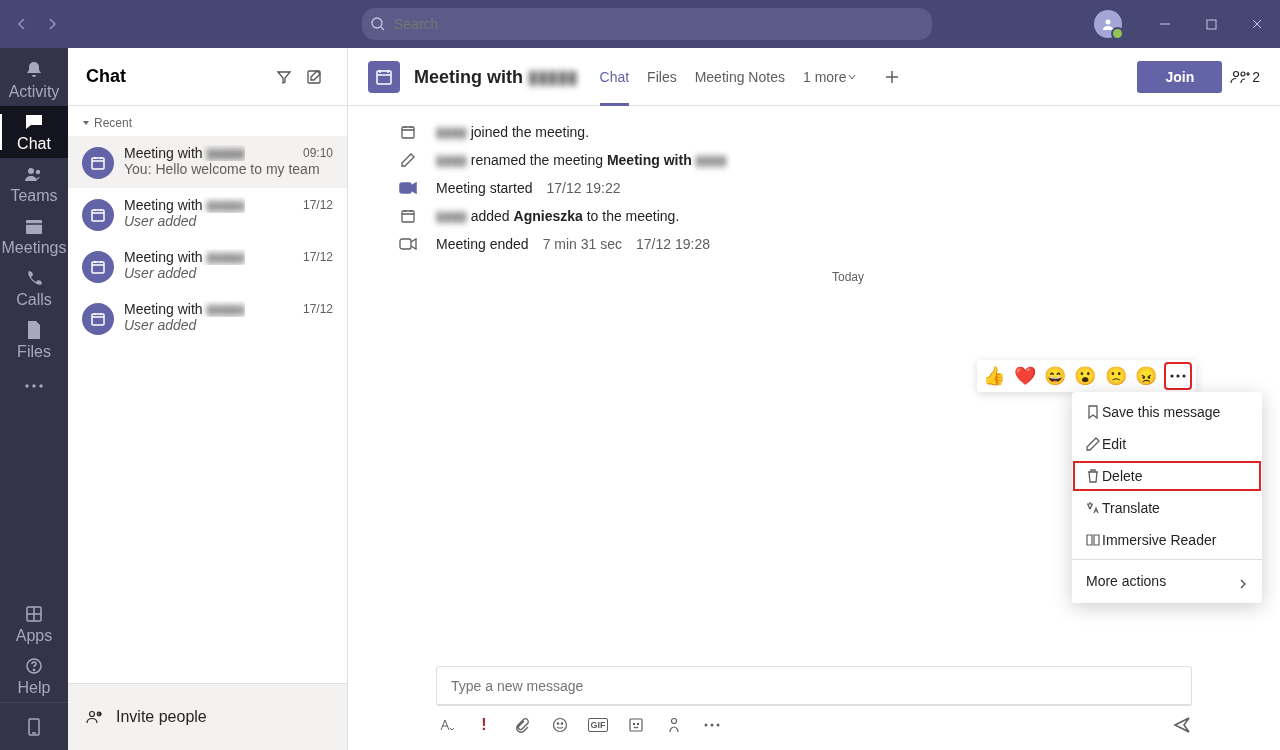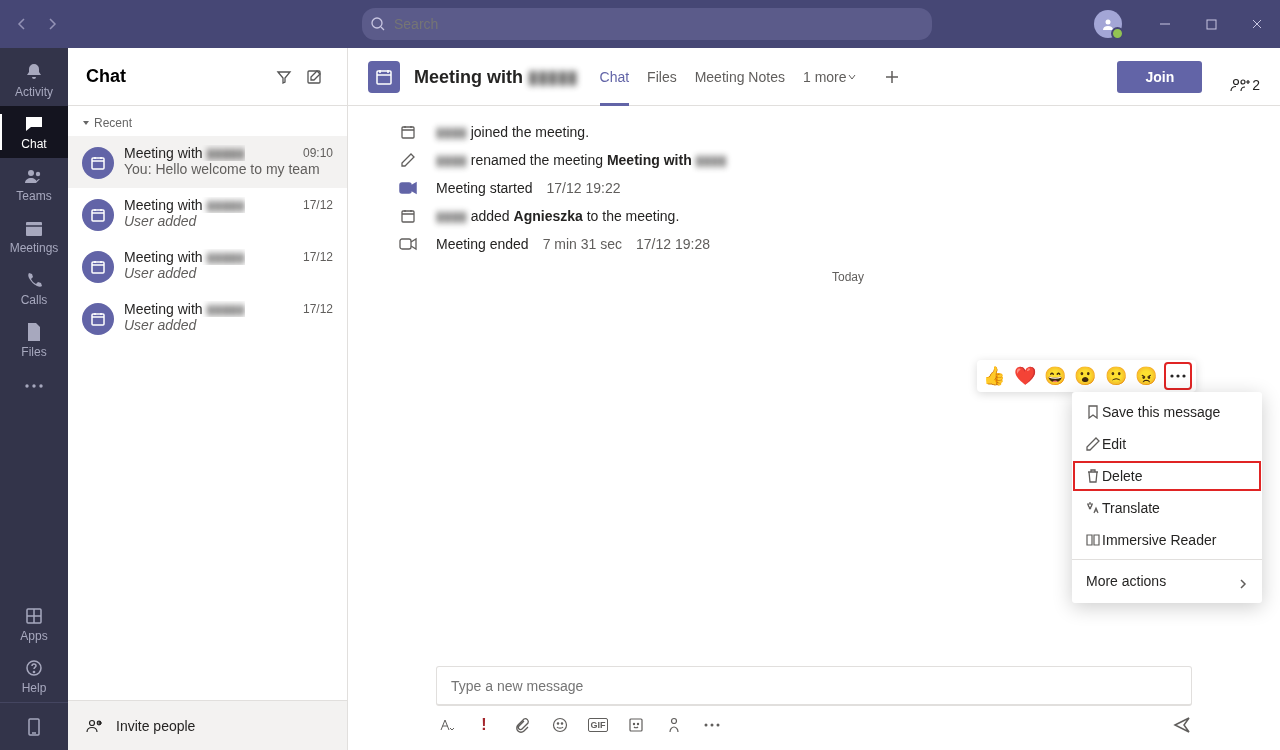--- a/index.html
+++ b/index.html
@@ -16,21 +16,21 @@
 .title-right { margin-left:auto; display:flex; align-items:center; }
 .avatar-circle { width:28px; height:28px; border-radius:50%; background:#a3a6d6; display:flex; align-items:center; justify-content:center; color:#fff; margin-right:20px; position:relative; }
 .avatar-circle::after{content:"";position:absolute;width:9px;height:9px;background:#92c353;border:2px solid #464775;border-radius:50%;bottom:-2px;right:-2px;}
 .win-btns { display:flex; }
 .win-btns span { width:46px; height:48px; display:flex; align-items:center; justify-content:center; cursor:pointer; color:#c8c6e2; }
 
 
 .body { display:flex; height:702px; }
 
 
-.rail { width:68px; background:#33344a; display:flex; flex-direction:column; align-items:center; color:#a7a8be; font-size:12px; padding-top:6px; }
+.rail { width:68px; background:#33344a; display:flex; flex-direction:column; align-items:center; color:#a7a8be; font-size:16px; padding-top:6px; }
 .rail-item { width:68px; height:52px; display:flex; flex-direction:column; align-items:center; justify-content:center; gap:2px; cursor:pointer; position:relative; }
 .rail-item.active { background:#14141f; color:#fff; }
 .rail-item.active::before{content:"";position:absolute;left:0;top:8px;bottom:8px;width:2px;background:#fff;}
 .rail-icon { width:22px; height:22px; display:flex; align-items:center; justify-content:center; }
 .rail-spacer { flex:1; }
 .rail-ellipsis { width:68px; height:40px; display:flex; align-items:center; justify-content:center; cursor:pointer; }
 
 
 .chatlist { width:280px; background:#f3f2f1; border-right:1px solid #e1dfdd; display:flex; flex-direction:column; }
 .chatlist-hdr { height:58px; display:flex; align-items:center; padding:0 18px; background:#fff; border-bottom:1px solid #e1dfdd;}
@@ -41,35 +41,35 @@
 .chat-item { display:flex; align-items:flex-start; padding:9px 14px; gap:10px; cursor:pointer; }
 .chat-item.selected { background:#f3f2f1; }
 .chat-avatar { width:32px; height:32px; border-radius:50%; background:#6264a7; display:flex; align-items:center; justify-content:center; color:#fff; flex-shrink:0; margin-top:2px;}
 .chat-item-main { flex:1; min-width:0; }
 .chat-row1 { display:flex; align-items:center; }
 .chat-title { font-size:14px; color:#252423; white-space:nowrap; overflow:hidden; text-overflow:ellipsis;}
 .chat-title .blur{filter:blur(3px);opacity:.7; display:inline-block;}
 .chat-time { font-size:12px; color:#605e5c; margin-left:auto; }
 .chat-sub { font-size:14px; color:#605e5c; white-space:nowrap; overflow:hidden; text-overflow:ellipsis; font-style:italic;}
 .chat-sub.noitalic{font-style:normal;}
-.invite-row { height:50px; border-top:1px solid #e1dfdd; display:flex; align-items:center; padding:0 18px; gap:12px; color:#252423; font-size:14px; cursor:pointer;}
+.invite-row { height:67px; border-top:1px solid #e1dfdd; display:flex; align-items:center; padding:0 18px; gap:12px; color:#252423; font-size:16px; cursor:pointer;}
 
 
 .main { flex:1; display:flex; flex-direction:column; background:#fff; }
 .main-hdr { height:58px; display:flex; align-items:center; padding:0 20px; border-bottom:1px solid #e1dfdd; gap:14px; }
 .meet-avatar { width:32px; height:32px; border-radius:4px; background:#6264a7; display:flex; align-items:center; justify-content:center; color:#fff; }
 .main-title { font-size:18px; font-weight:700; color:#252423; }
 .main-title .blur{filter:blur(3px);opacity:.7;display:inline-block;}
 .tabs { display:flex; gap:18px; margin-left:8px; }
 .tab { font-size:14px; color:#605e5c; height:58px; display:flex; align-items:center; cursor:pointer; position:relative;}
 .tab.active { color:#6264a7; }
 .tab.active::after{content:"";position:absolute;left:0;right:0;bottom:0;height:3px;background:#6264a7;}
 .more-tab { display:flex; align-items:center; }
 .add-tab { width:30px; height:30px; display:flex; align-items:center; justify-content:center; color:#605e5c; cursor:pointer; margin-left:6px;}
-.hdr-right { margin-left:auto; display:flex; align-items:flex-end; gap:28px; }
+.hdr-right { margin-left:auto; display:flex; align-items:center; gap:8px; }
 .join-btn { background:#6264a7; color:#fff; border:none; height:32px; padding:0 28px; border-radius:3px; font-size:14px; font-weight:600; cursor:pointer;}
 .participants { display:flex; align-items:center; gap:2px; color:#252423; font-size:14px; cursor:pointer;}
 
 .thread { flex:1; overflow:auto; padding:18px 20px 0 88px; position:relative; }
 .sys-row { display:flex; align-items:center; gap:14px; font-size:14px; color:#252423; margin-bottom:12px; position:relative;}
 .sys-icon { width:20px; height:20px; display:flex; align-items:center; justify-content:center; color:#605e5c; margin-left:-38px; position:absolute;}
 .sys-row .blur{filter:blur(3px);opacity:.7;display:inline-block;}
 .sys-row .muted{color:#605e5c;}
 .date-div { text-align:center; font-size:12px; color:#605e5c; margin:18px 0; width:100%;}
 

